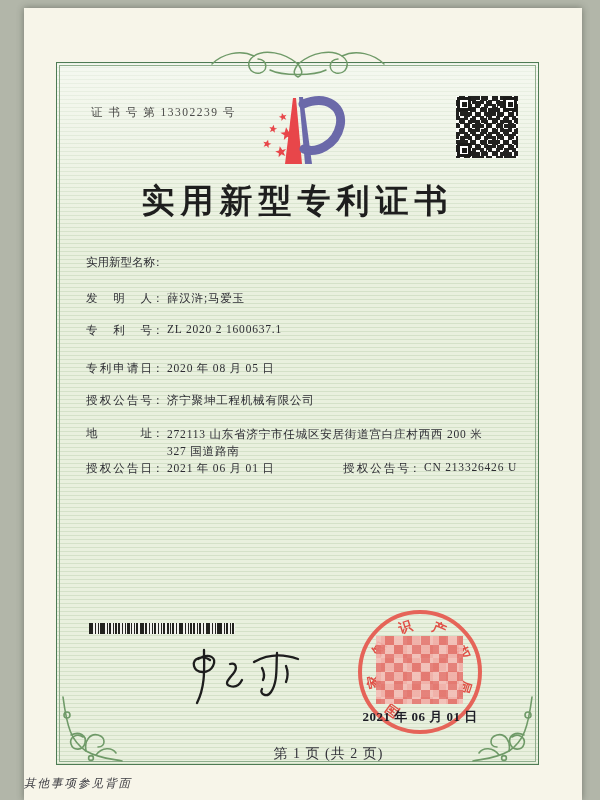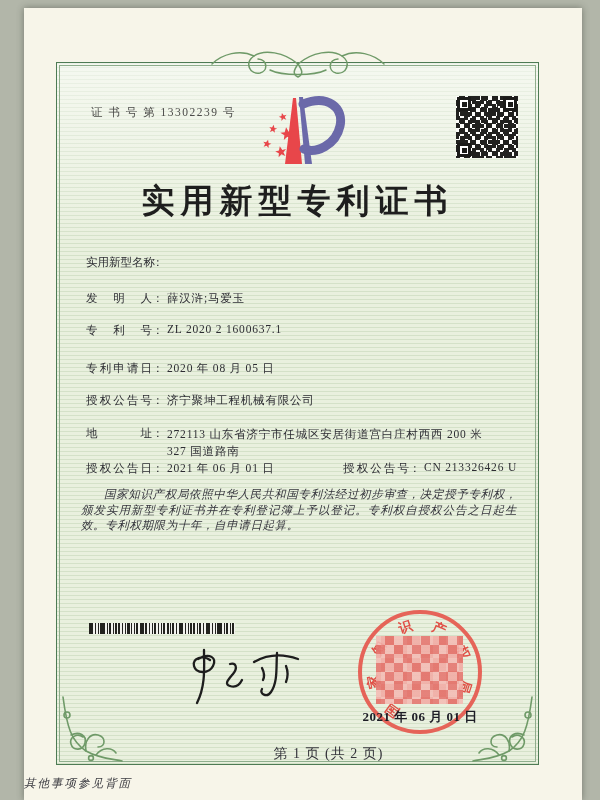--- a/index.html
+++ b/index.html
@@ -198,21 +198,20 @@
         <span class="colon">：</span>
       <span class="fvalue">2021 年 06 月 01 日</span>
       <span class="pair2">
         <span class="flabel">授权公告号</span>
           <span class="colon">：</span>
         <span class="fvalue">CN 213326426 U</span>
       </span>
     </div>
 
     <div class="paras">
-      <p>国家知识产权局依照中华人民共和国专利法经过初步审查，决定授予专利权，颁发实用新型专利证书并在专利登记簿上予以登记。专利权自授权公告之日起生效。专利权期限为十年，自申请日起算。</p>
     </div>
 
     <div class="barcode"></div>
 
 
     <svg class="sig" viewBox="0 0 136 66">
       <g fill="none" stroke="#1d1d1d" stroke-width="2.3" stroke-linecap="round">
         <path d="M22,16 C34,9 41,15 37,23 C33,31 20,31 18,23 C16,15 27,12 34,17"></path>
         <path d="M28,7 C28,23 30,42 21,60"></path>
         <path d="M54,21 C60,19 62,25 57,31 C52,37 48,41 54,43 C60,45 64,41 66,37"></path>

